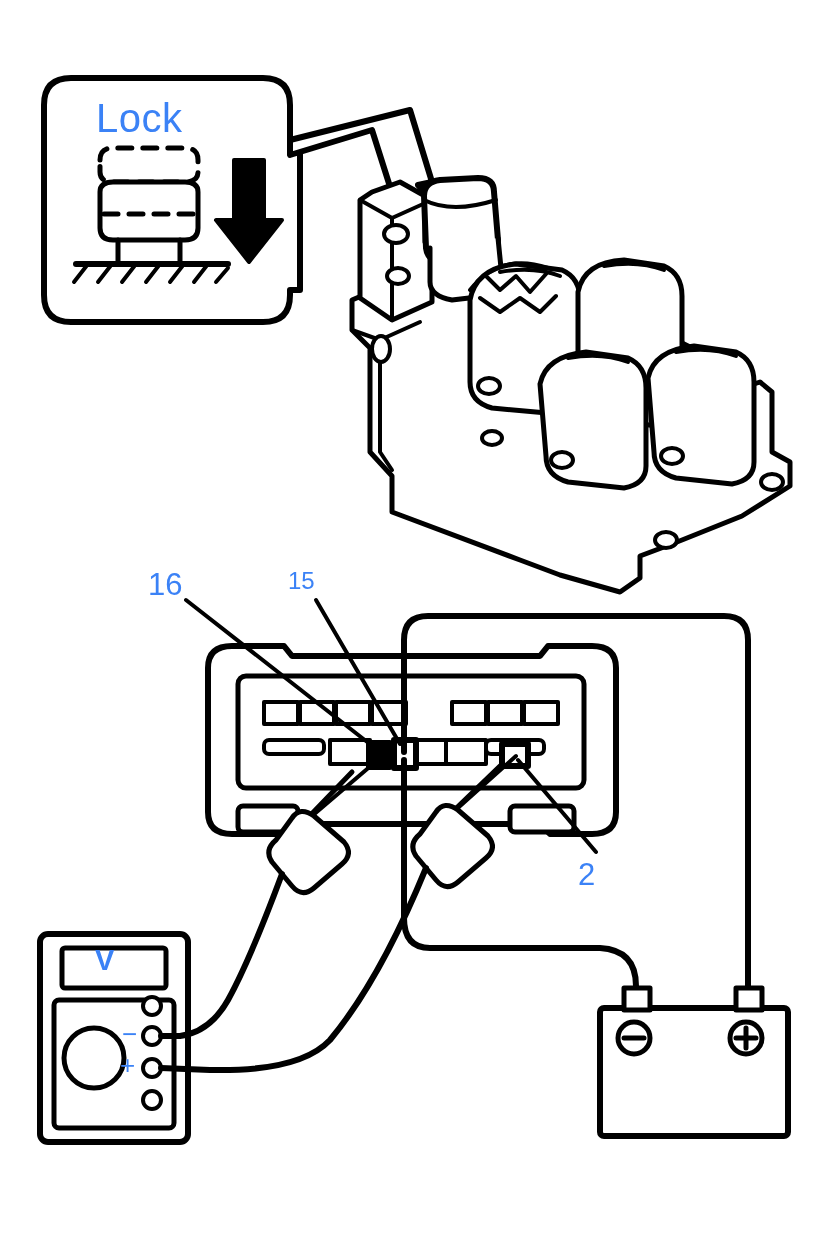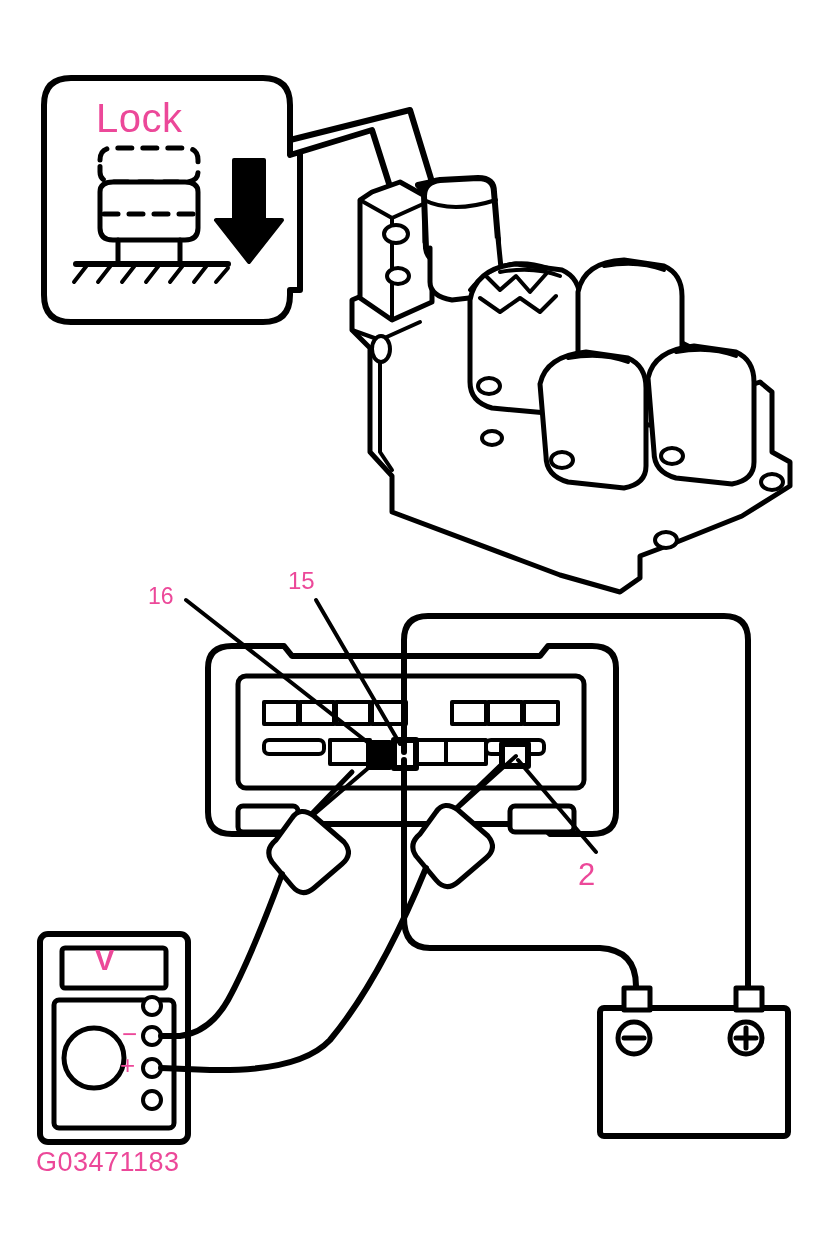--- a/index.html
+++ b/index.html
@@ -21,34 +21,33 @@
   .svg-layer {
     position: absolute;
     left: 0;
     top: 0;
     width: 828px;
     height: 1250px;
   }
   .lbl {
     position: absolute;
     font-family: "Liberation Sans", sans-serif;
-    color: #ec4899;
+    color: #3b82f6;
     white-space: nowrap;
   }
   #lock-label {
     left: 96px;
     top: 96px;
     font-size: 40px;
     letter-spacing: 0.5px;
   }
   #callout-16 {
     left: 148px;
     top: 567px;
-    font-size: 23px;
-    margin-top: 16px;
+    font-size: 31px;
   }
   #callout-15 {
     left: 288px;
     top: 567px;
     font-size: 24px;
   }
   #callout-2 {
     left: 578px;
     top: 857px;
     font-size: 31px;
@@ -245,15 +244,14 @@
     </g>
   </svg>
 
   <div class="lbl" id="lock-label">Lock</div>
   <div class="lbl" id="callout-16">16</div>
   <div class="lbl" id="callout-15">15</div>
   <div class="lbl" id="callout-2">2</div>
   <div class="lbl" id="meter-v">V</div>
   <div class="lbl" id="meter-minus">−</div>
   <div class="lbl" id="meter-plus">+</div>
-  <div class="lbl" id="figure-code">G03471183</div>
 
 </div>
 
 </body></html>

